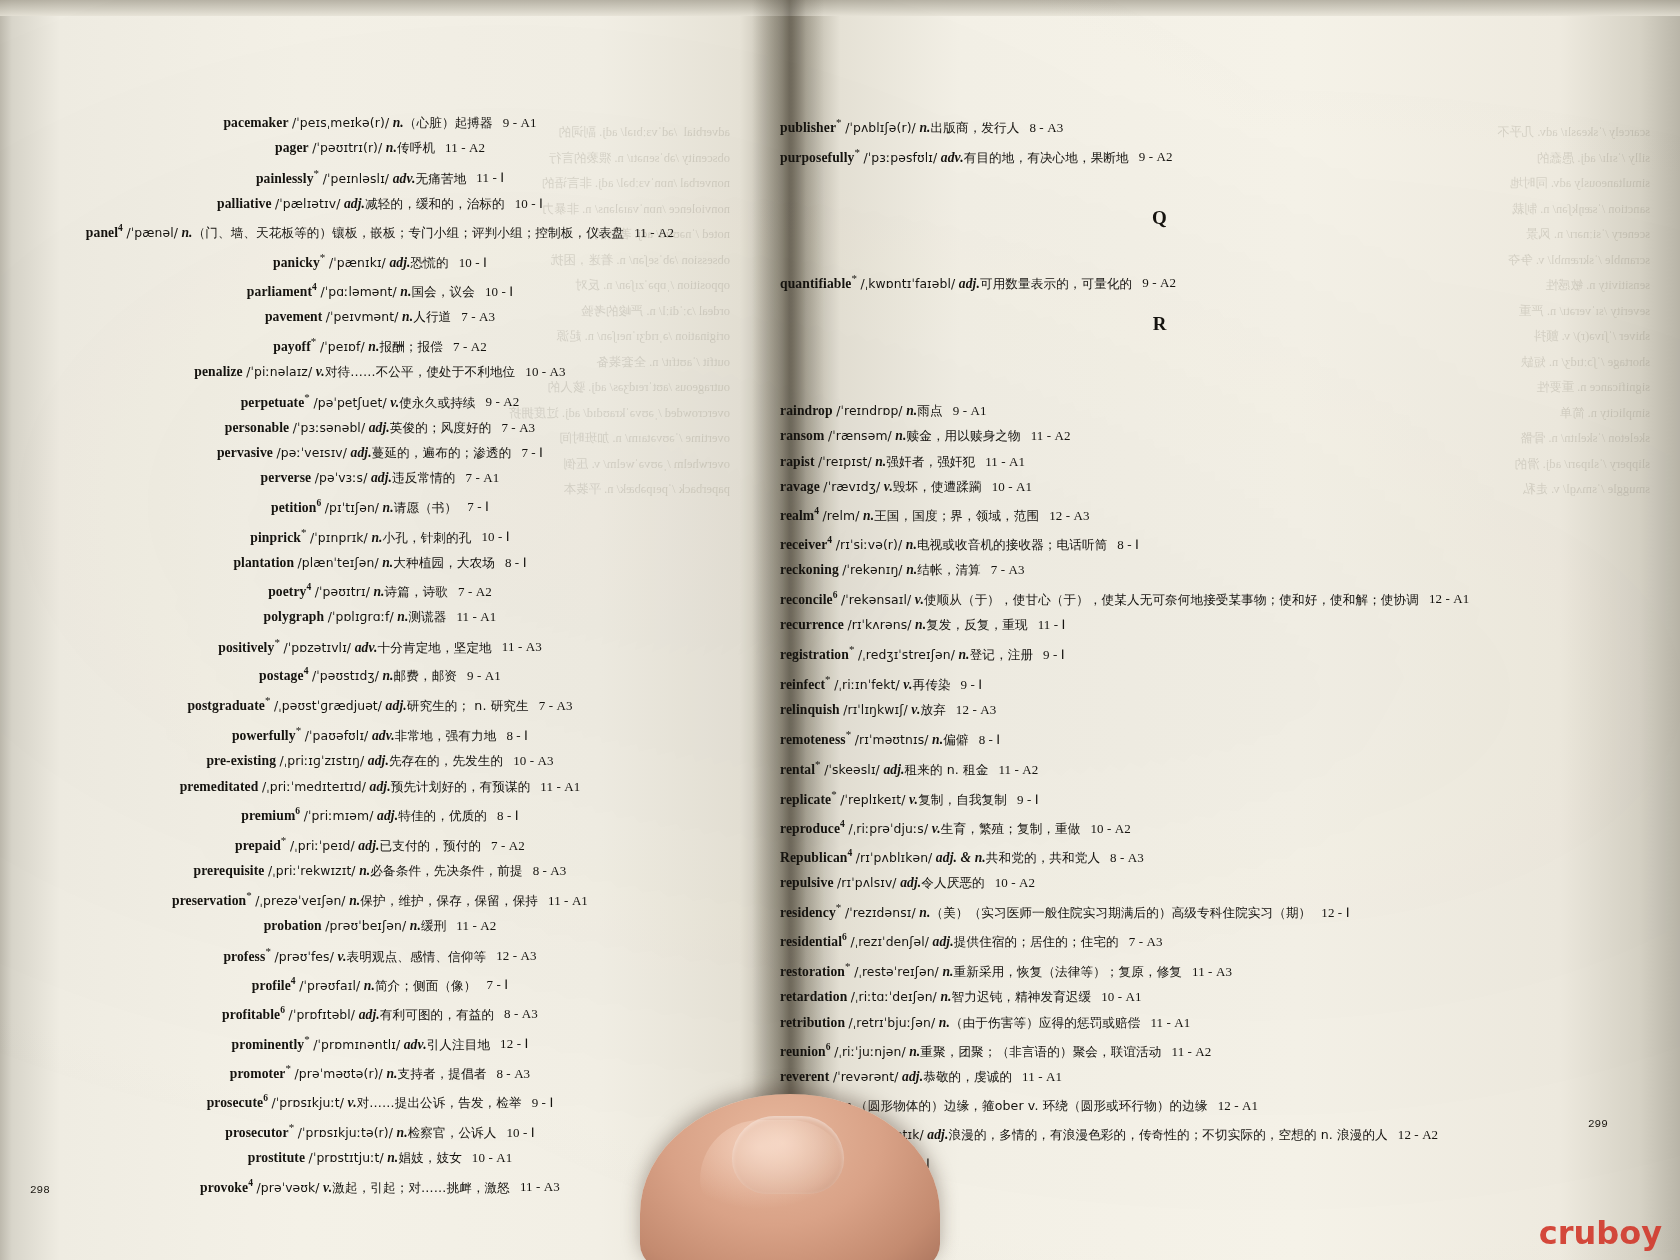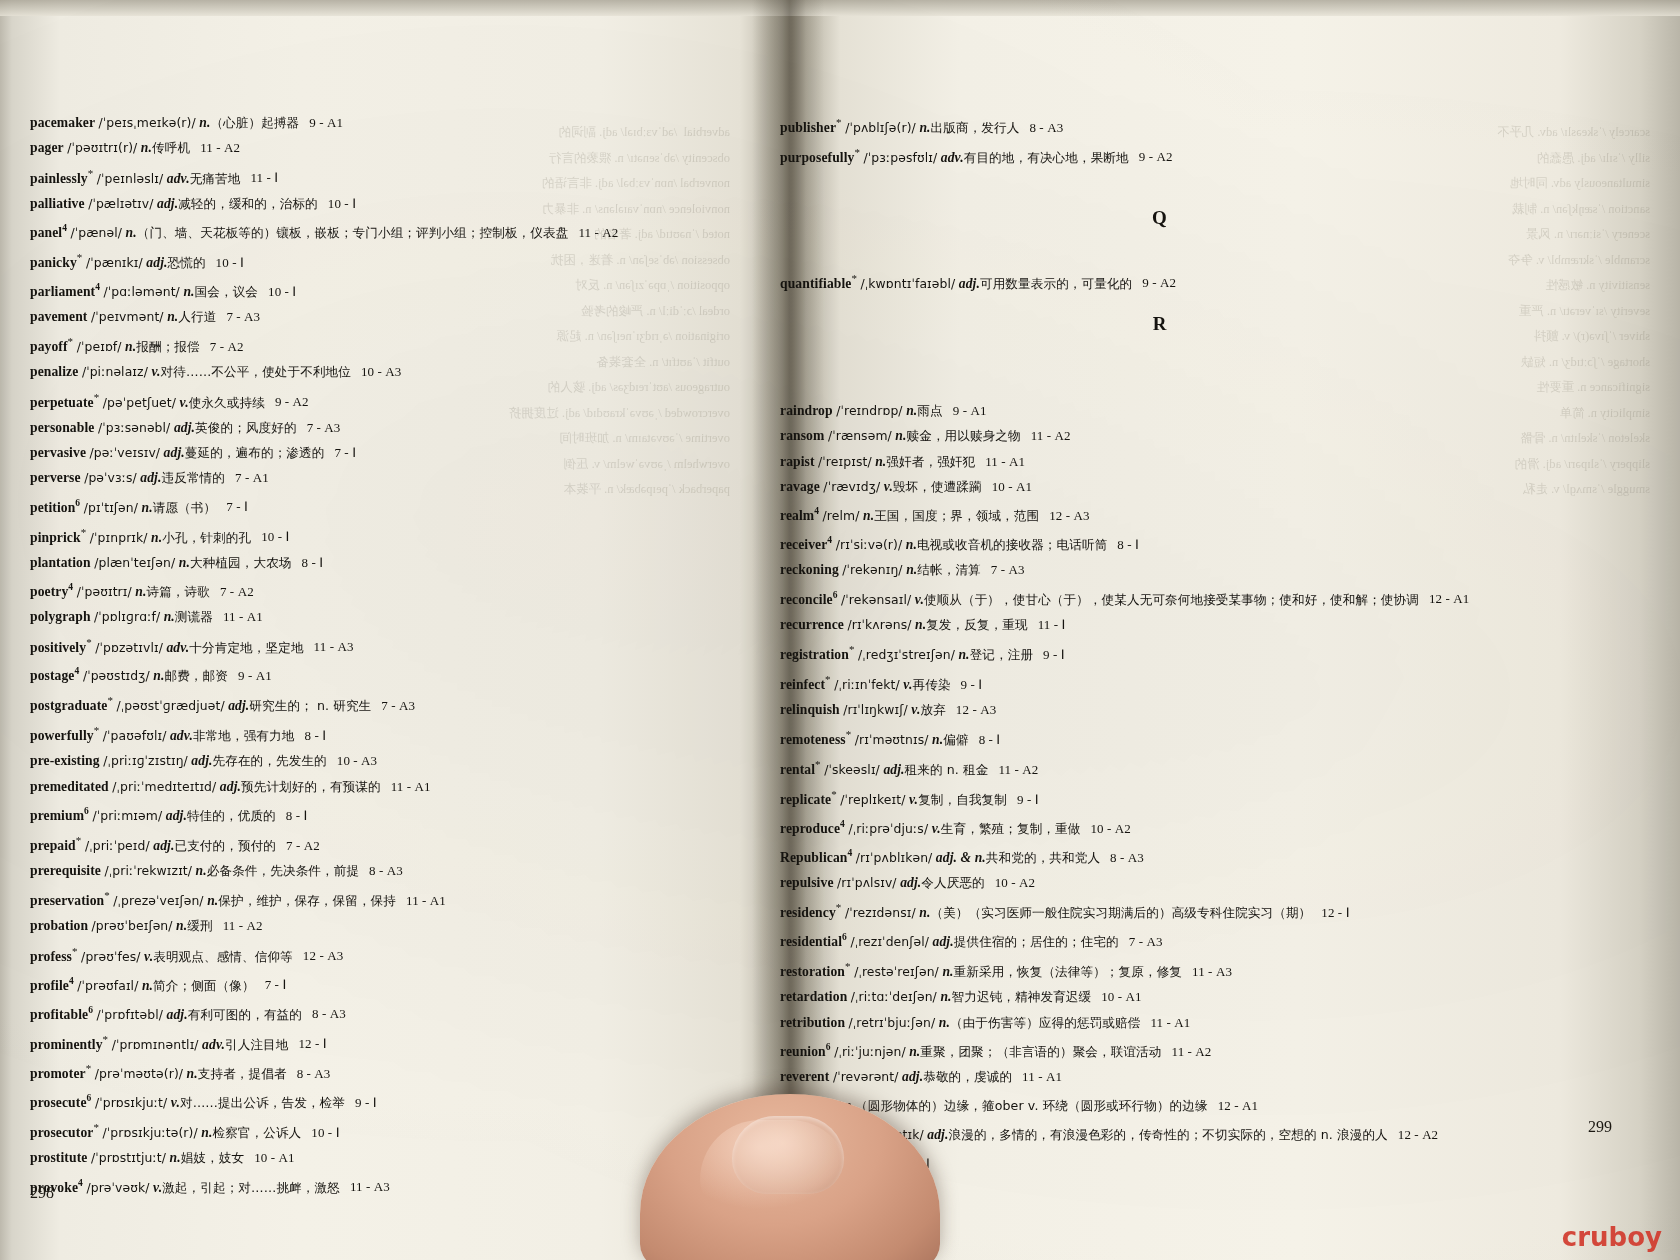--- a/index.html
+++ b/index.html
@@ -56,21 +56,21 @@
   }
   #st-left{left:300px;width:430px;}
   #st-right{left:1130px;width:520px;}
 
   
   .col{
     position:absolute;
     top:110px;
     color:#15130f;
   }
-  #col-left{left:30px;width:700px;}
+  #col-left{left:30px;width:700px;text-align:center;}
   #col-right{left:780px;width:760px;}
 
   .entry{
     font-size:13.6px;
     line-height:25.4px;
     margin:0 0 0 0;
     text-indent:-16px;
     padding-left:16px;
     letter-spacing:.1px;
     white-space:normal;
@@ -90,23 +90,23 @@
     line-height:44px;
     letter-spacing:1px;
   }
   .spacer-xs{height:6px;}
   .spacer-sm{height:26px;}
   .spacer-md{height:52px;}
 
   
   .folio{
     position:absolute;
-    font-size:16px;
+    font-size:11px;
     color:#1b1812;
-    font-family:Liberation Serif, serif;
+    font-family:Liberation Mono, monospace;
   }
   #folio-left{left:30px;top:1184px;}
   #folio-right{left:1588px;top:1118px;}
 
   
   .thumb{
     position:absolute;
     left:640px;top:1094px;width:300px;height:180px;
     background:radial-gradient(ellipse at 45% 25%, #e7b79c 0%, #d9a287 45%, #c48b70 78%, #a9735c 100%);
     border-radius:150px 150px 40px 40px / 120px 120px 30px 30px;
@@ -121,21 +121,21 @@
     position:absolute;left:92px;top:22px;width:112px;height:78px;
     border-radius:56px 56px 46px 46px;
     background:radial-gradient(ellipse at 45% 35%, #f0cfbb, #dcae96 70%, #c99a82);
     box-shadow:inset 0 2px 4px rgba(255,255,255,.5);
     opacity:.9;
   }
   
   .watermark{
     position:absolute;right:18px;bottom:8px;
     font-family:"DejaVu Sans",sans-serif;
-    font-weight:bold;font-size:26px;
+    font-weight:bold;font-size:32px;
     color:#d23b2e;opacity:.92;
     letter-spacing:0px;
   }
 </style>
 </head>
 <body>
 
 <div class="book">
   <div class="top-edge"></div>
   <div class="gutter-shadow"></div>

